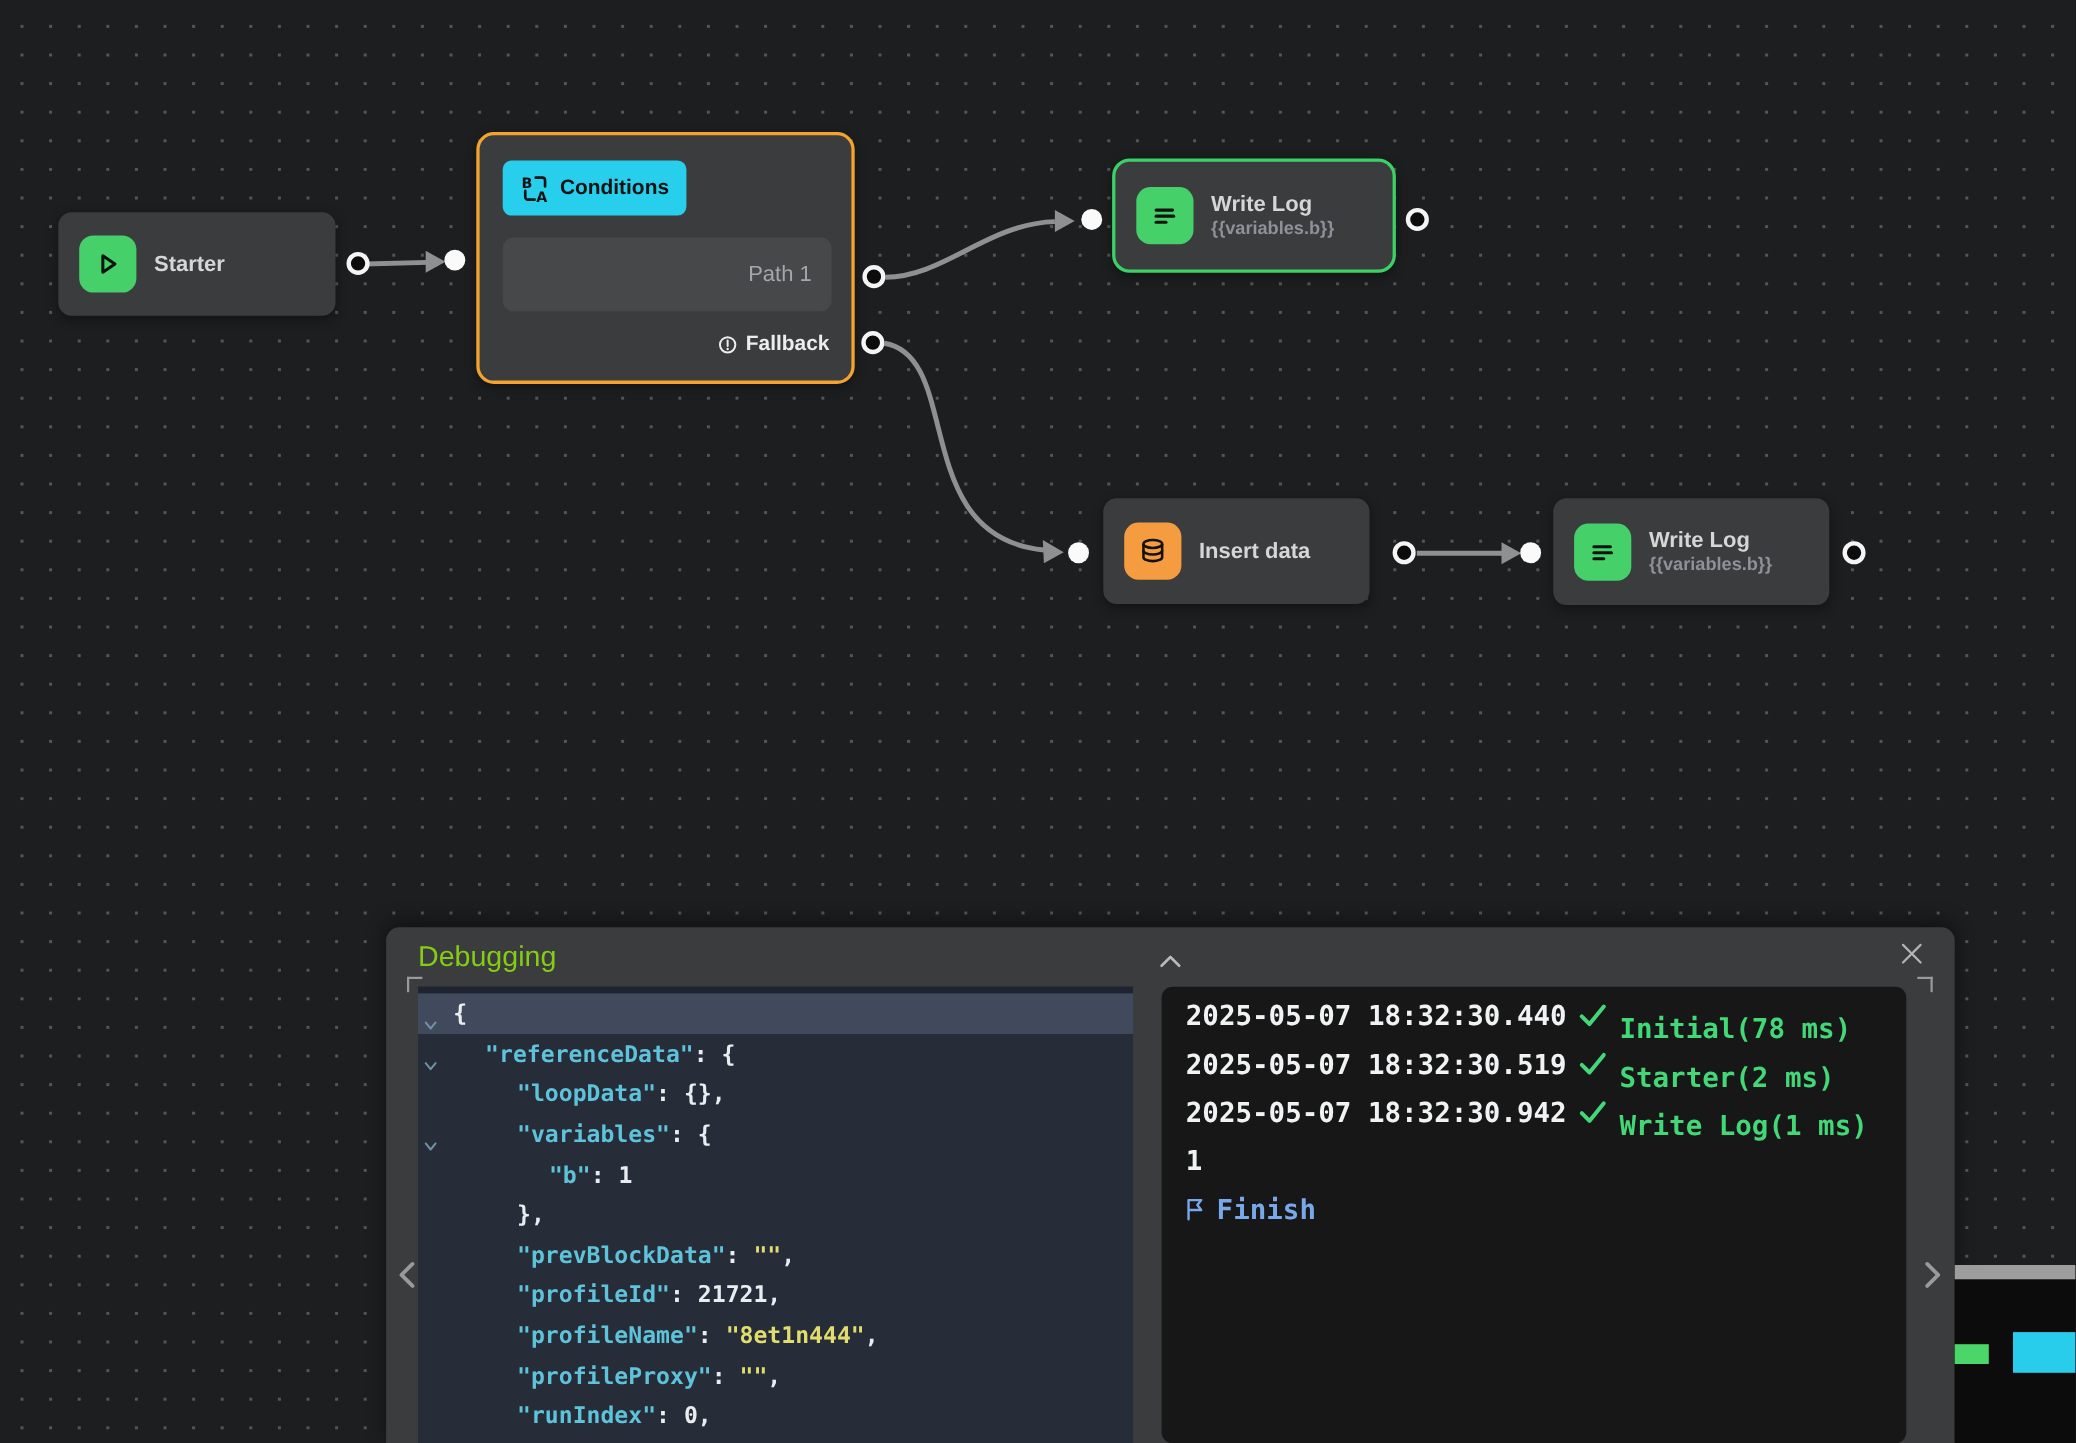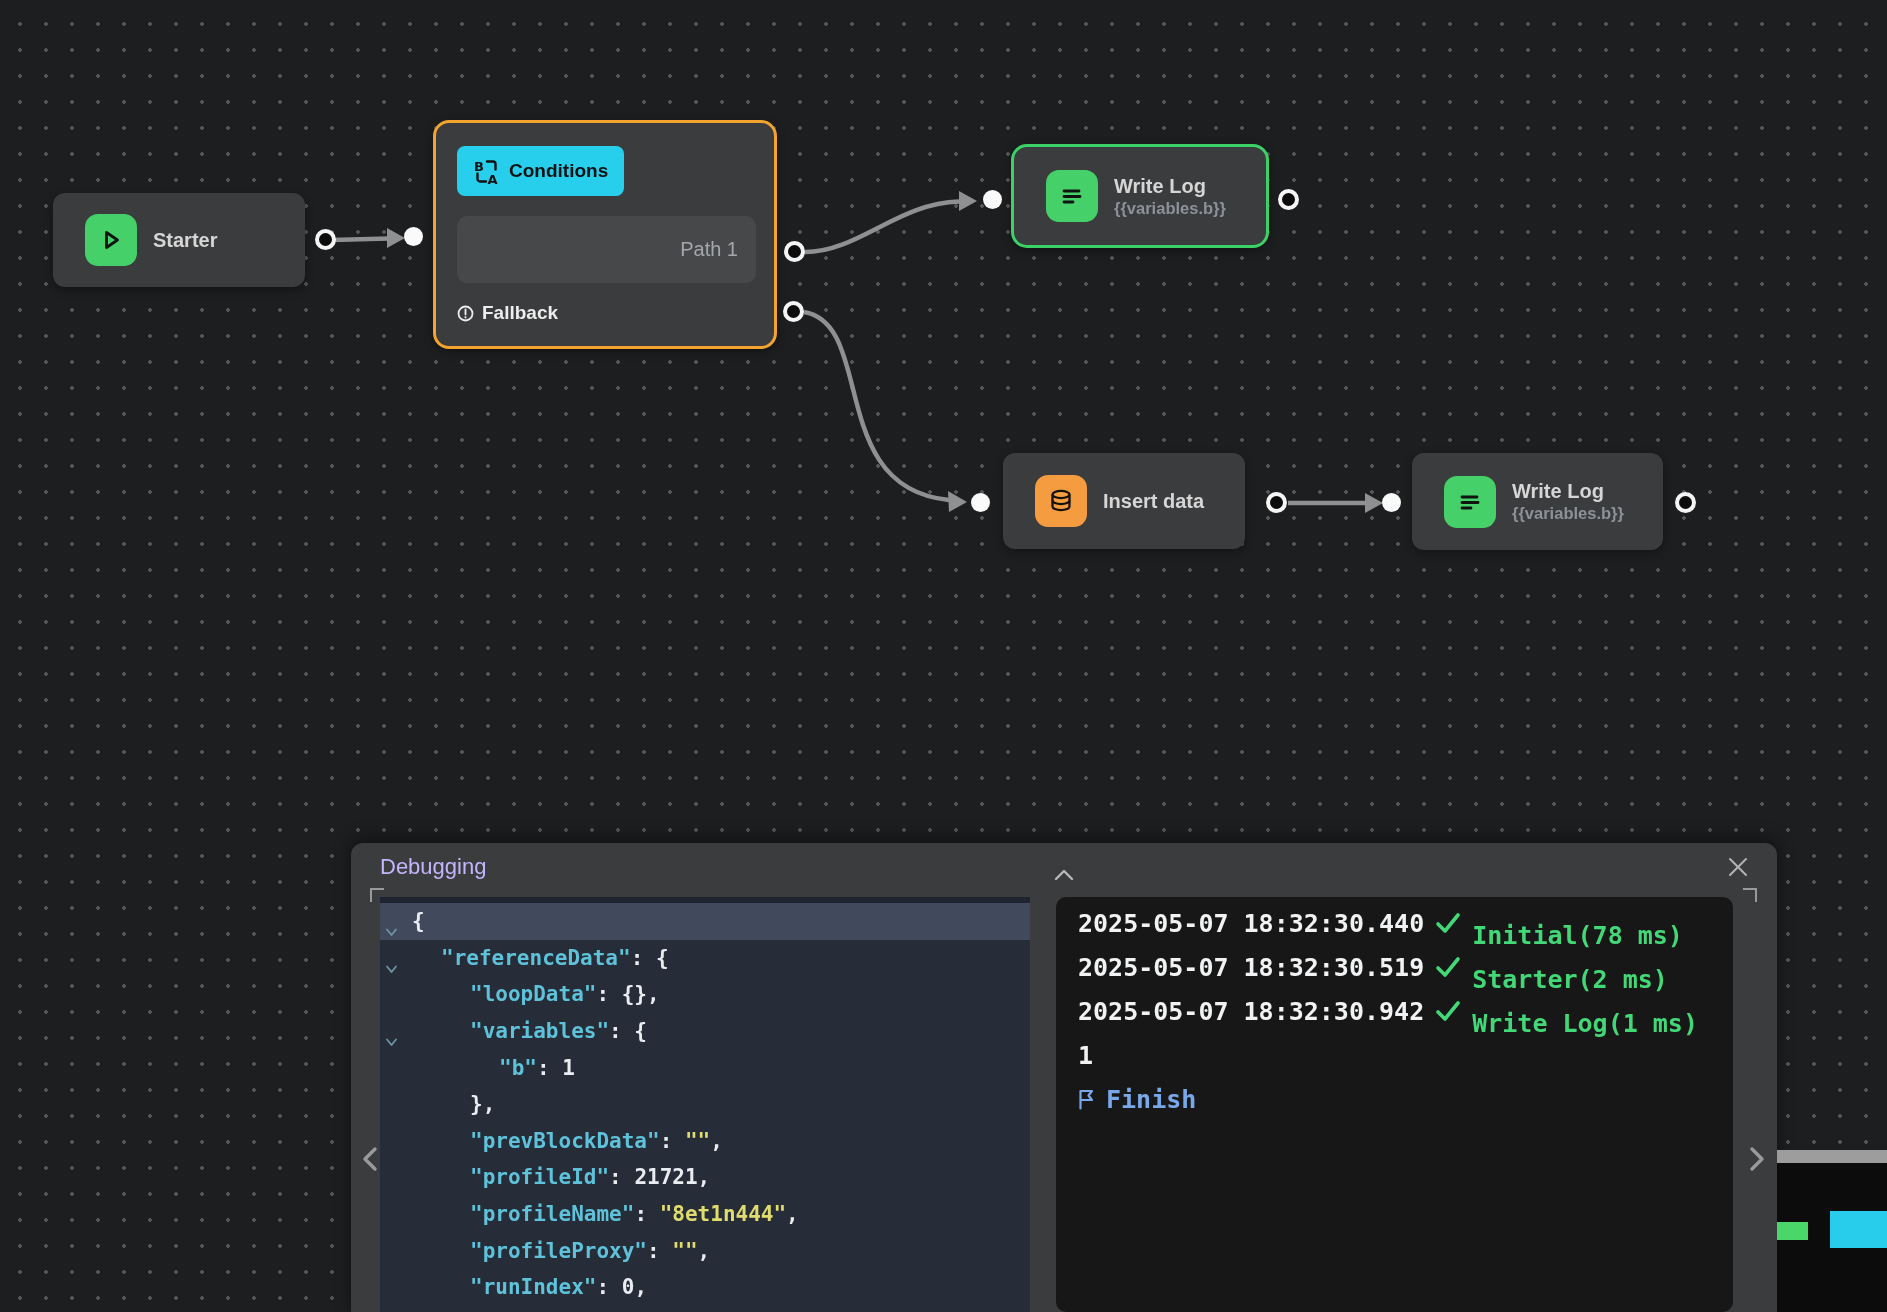--- a/index.html
+++ b/index.html
@@ -2,47 +2,47 @@
 <html><head>
 <meta charset="utf-8">
 <style>
   html,body{margin:0;padding:0;background:#141415;}
   .stage{position:relative;width:1887px;height:1312px;overflow:hidden;
     background:#1d1e1f;font-family:"Liberation Sans",sans-serif;
     background-image:radial-gradient(circle,#555 1.6px,transparent 1.8px);
     background-size:26px 26px;background-position:7px 11px;}
   
   .node{position:absolute;background:#3b3c3d;border-radius:12px;display:flex;align-items:center;
-    gap:16px;padding:0 32px;box-shadow:0 3px 10px rgba(0,0,0,.35);z-index:2;box-sizing:border-box;}
+    gap:16px;padding:0 19px;box-shadow:0 3px 10px rgba(0,0,0,.35);z-index:2;box-sizing:border-box;}
   .icon-sq{width:52px;height:52px;border-radius:13px;display:flex;align-items:center;justify-content:center;flex:0 0 auto;}
   .icon-green{background:#45d06a;}
   .icon-orange{background:#f59b40;}
   .node-title{color:#d6d6d6;font-size:20px;font-weight:600;line-height:23px;white-space:nowrap;}
   .node-sub{color:#8d9199;font-size:16.5px;font-weight:700;line-height:20px;white-space:nowrap;}
   #node-starter{left:53px;top:193px;width:252px;height:94px;}
   #node-write-log-top{left:1011px;top:144px;width:258px;height:104px;border:3px solid #3bd167;border-radius:16px;}
   #node-insert-data{left:1003px;top:453px;width:242px;height:96px;}
   #node-write-log-bottom{left:1412px;top:453px;width:251px;height:97px;}
   #node-conditions{left:433px;top:120px;width:344px;height:229px;border:3px solid #f3a32e;border-radius:16px;
     display:block;padding:23px 18px 0 21px;}
   .badge{display:inline-flex;align-items:center;gap:9px;background:#27cfec;border-radius:8px;
     height:50px;padding:0 16px;color:#101213;font-size:19px;font-weight:700;}
   .path-row{margin-top:20px;height:67px;background:#474849;border-radius:10px;display:flex;
     align-items:center;justify-content:flex-end;padding-right:18px;color:#a4a7ab;font-size:20px;}
-  .fallback-row{margin-top:15px;height:30px;display:flex;align-items:center;justify-content:flex-start;
+  .fallback-row{margin-top:15px;height:30px;display:flex;align-items:center;justify-content:flex-end;
     gap:8px;padding-right:2px;color:#ededed;font-size:19px;font-weight:700;}
   
   .edges{position:absolute;left:0;top:0;z-index:3;}
   .port-out{position:absolute;width:13px;height:13px;border-radius:50%;background:#0c0c0c;
     border:4px solid #f5f5f5;z-index:5;}
   .port-in{position:absolute;width:19px;height:19px;border-radius:50%;background:#fafafa;z-index:5;}
   
   .debug-panel{position:absolute;left:351px;top:843px;width:1426px;height:469px;background:#3b3c3d;
     border-radius:12px 12px 0 0;z-index:10;box-shadow:0 -4px 18px rgba(0,0,0,.45);}
-  .debug-title{position:absolute;left:29px;top:11px;color:#c4b5fd;font-size:22px;}
+  .debug-title{position:absolute;left:29px;top:11px;color:#84cc16;font-size:26px;}
   .collapse-btn{position:absolute;left:703px;top:24px;width:20px;height:12px;cursor:pointer;}
   .close-btn{position:absolute;left:1376px;top:13px;width:22px;height:22px;cursor:pointer;}
   .corner{position:absolute;width:12px;height:12px;}
   .corner-tl{left:19px;top:45px;border-left:2.5px solid #9a9a9a;border-top:2.5px solid #9a9a9a;}
   .corner-tr{left:1392px;top:45px;border-right:2.5px solid #9a9a9a;border-top:2.5px solid #9a9a9a;}
   .json-panel{position:absolute;left:29px;top:54px;width:650px;height:415px;background:#272d38;
     border-top:6px solid #1f2430;overflow:hidden;font-family:"DejaVu Sans Mono",monospace;}
   .json-row{position:relative;height:36.6px;display:flex;align-items:center;font-size:21px;
     font-weight:700;white-space:pre;}
   .json-row.selected{background:#414a5c;}

